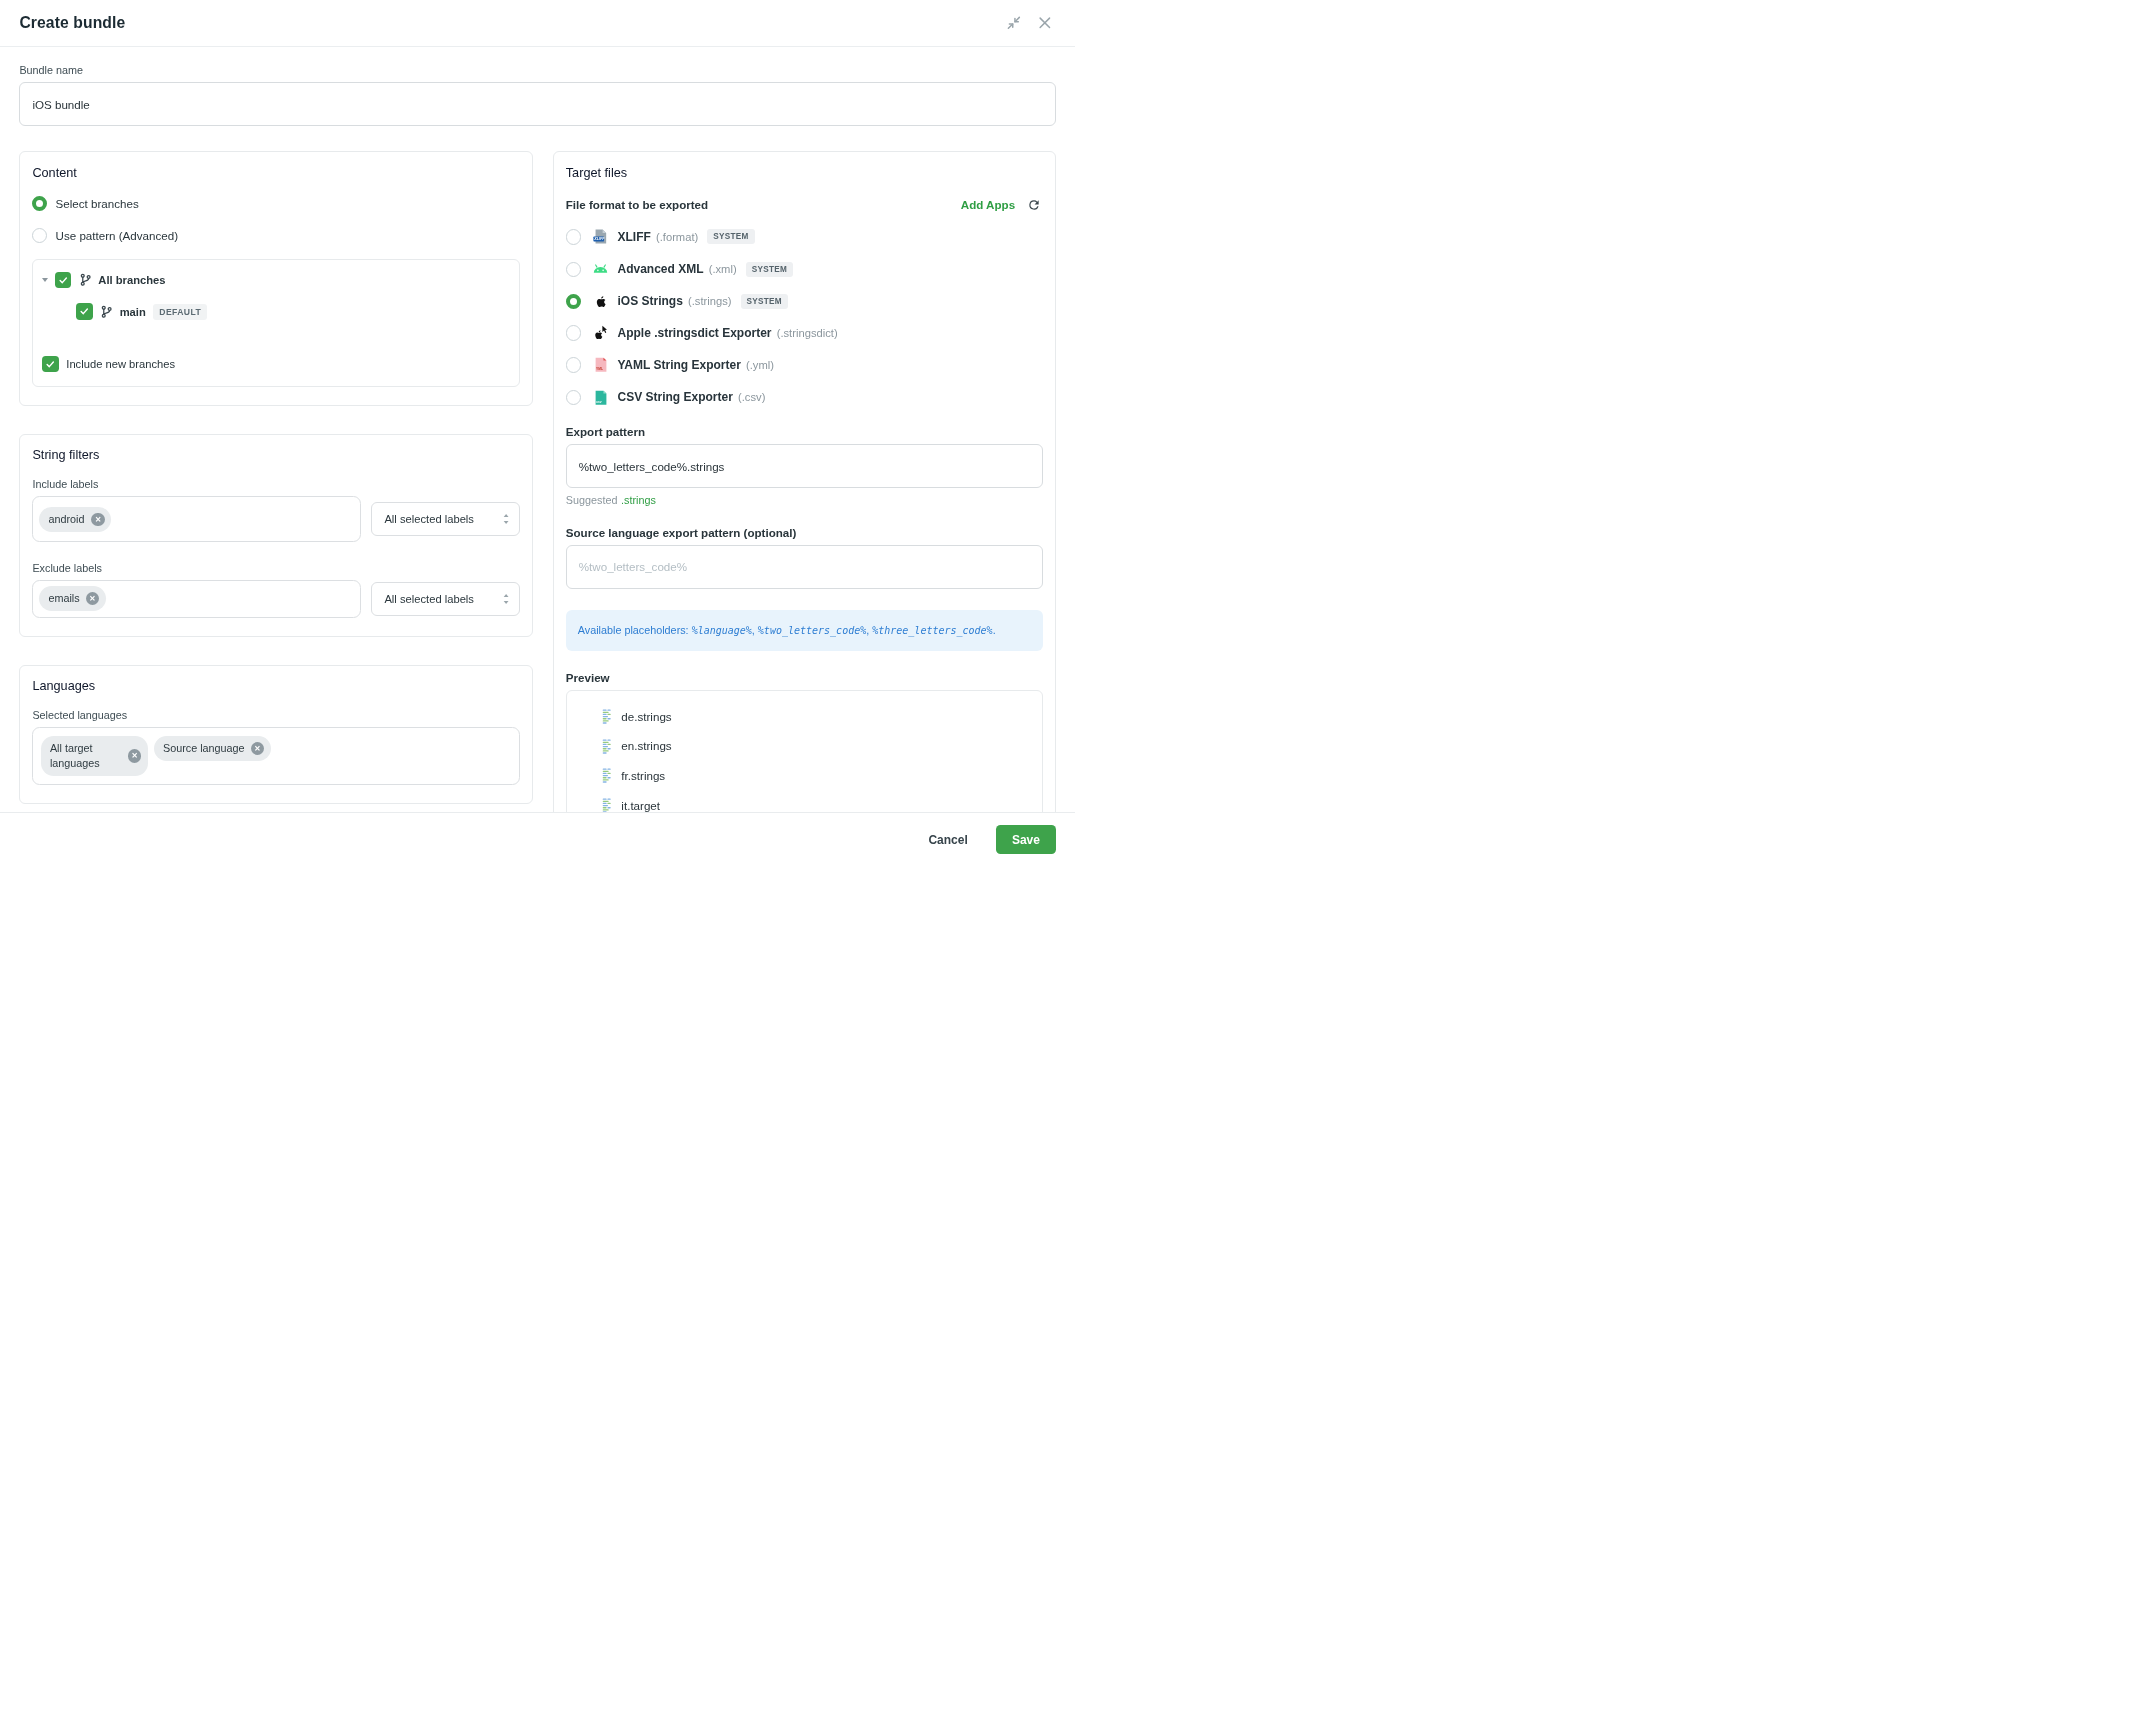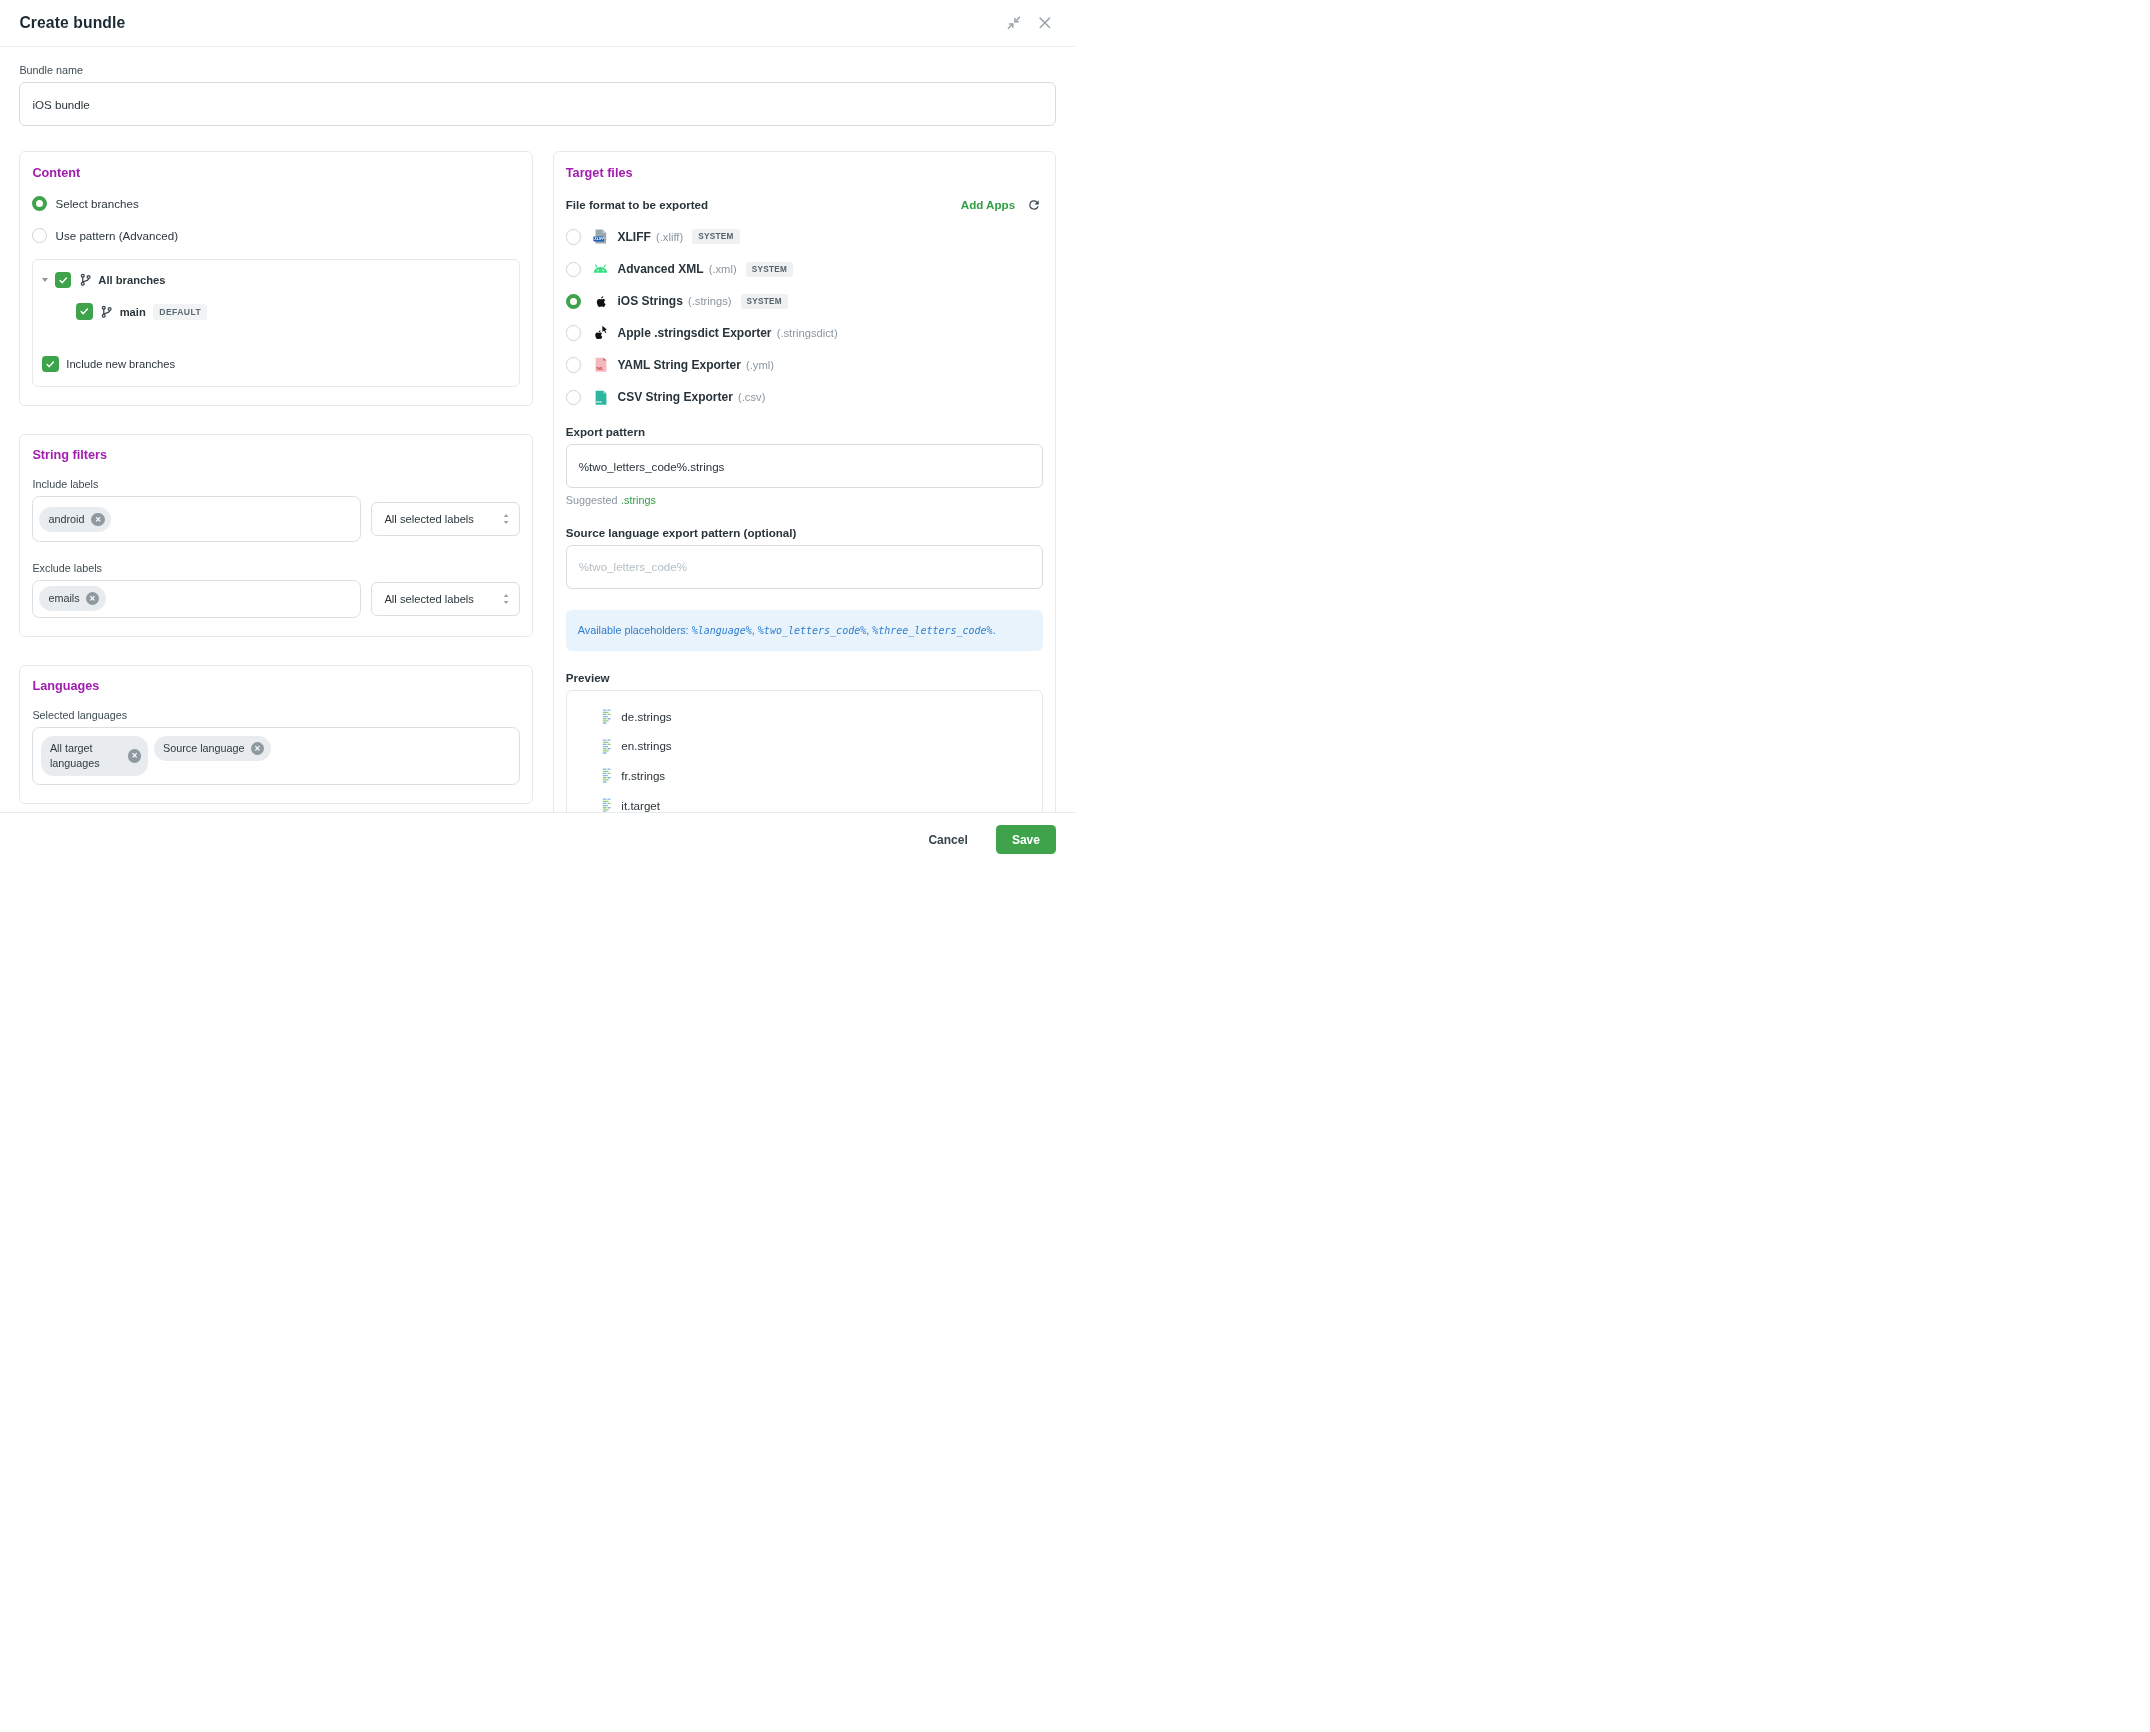--- a/index.html
+++ b/index.html
@@ -17,21 +17,21 @@
   .field-label { margin-top:17px; font-size:10.8px; color:#3f4d54; }
   .text-input {
     margin-top:6px; width:100%; height:44px; border:0.7px solid #d8dcdf; border-radius:6px;
     padding:0 12px; font-size:11.6px; color:#2a343a; font-family:"Liberation Sans", sans-serif; outline:none; background:#fff;
   }
   .text-input::placeholder { color:#b4bec4; }
   .cols { display:flex; gap:19.4px; margin-top:25.4px; align-items:flex-start; }
   .col-left { width:514px; flex:none; }
   .col-right { flex:1; }
   .card { border:0.7px solid #e7eaec; border-radius:6px; padding:13.4px 12px 18px; background:#fff; margin-bottom:28px; }
-  .card h2 { margin:0 0 16.4px; font-size:12.7px; font-weight:700; color:#a21caf; }
+  .card h2 { margin:0 0 16.4px; font-size:12.7px; font-weight:400; color:#0f172a; }
   
   .radio-row { display:flex; align-items:center; gap:8.2px; margin-bottom:16.4px; cursor:pointer; }
   .radio { width:15px; height:15px; border-radius:50%; border:1.5px solid #ccd4d8; background:#fff; flex:none; }
   .radio.checked { border:4.5px solid #3EA34B; }
   .radio-label { font-size:11.6px; color:#2a363c; }
   
   .tree-box { border:0.7px solid #e7eaec; border-radius:6px; padding:12px 9px 13.4px; margin-top:4.5px; }
   .tree-row { display:flex; align-items:center; }
   .tree-row + .tree-row { margin-top:15px; }
   .tree-row.indent { margin-left:34px; }
@@ -246,21 +246,21 @@
             <span class="fmt-radio"></span>
             <span class="fmt-icon">
               <svg width="17" height="17" viewBox="0 0 24 24">
                   <path d="M5 2h10l5 5v15H5z" fill="#9aa7b0"></path>
                   <path d="M15 2l5 5h-5z" fill="#c6cfd5"></path>
                   <rect x="2" y="12" width="15" height="7" rx="1" fill="#1d5fae"></rect>
                   <text x="3.1" y="17.6" font-size="5.2" font-weight="bold" font-style="italic" fill="#fff" font-family="Liberation Sans, sans-serif">XLIFF</text>
                 </svg>
             </span>
             <span class="fmt-name">XLIFF</span>
-            <span class="fmt-ext">(.xliff)</span>
+            <span class="fmt-ext">(.format)</span>
             <span class="badge sys">SYSTEM</span>
           </div>
 
           <div class="fmt-row">
             <span class="fmt-radio"></span>
             <span class="fmt-icon">
               <svg width="17" height="17" viewBox="0 0 24 24">
                   <path d="M2.5 16.5a9.5 8 0 0 1 19 0z" fill="#3DDC84"></path>
                   <path d="M7 8.6L5.2 5.6M17 8.6l1.8-3" stroke="#3DDC84" stroke-width="1.6" stroke-linecap="round"></path>
                   <circle cx="8.3" cy="13.2" r="1.1" fill="#fff"></circle>

